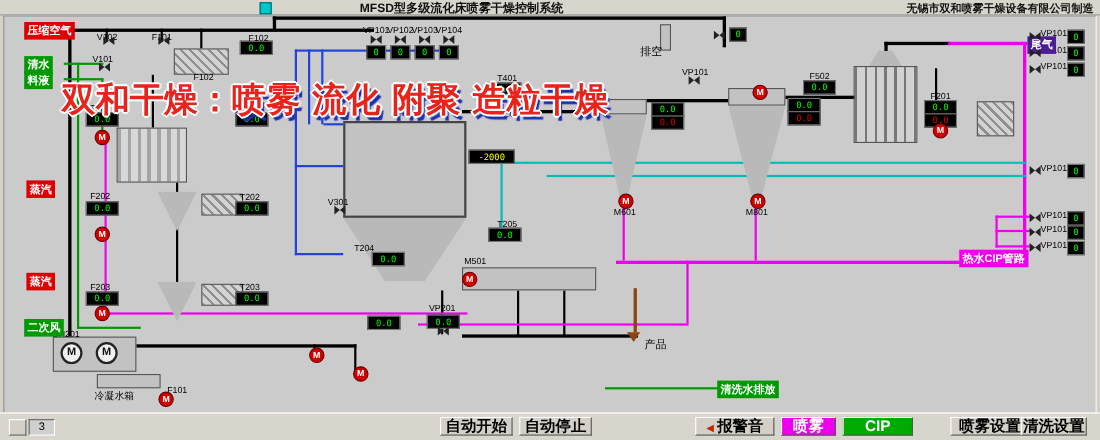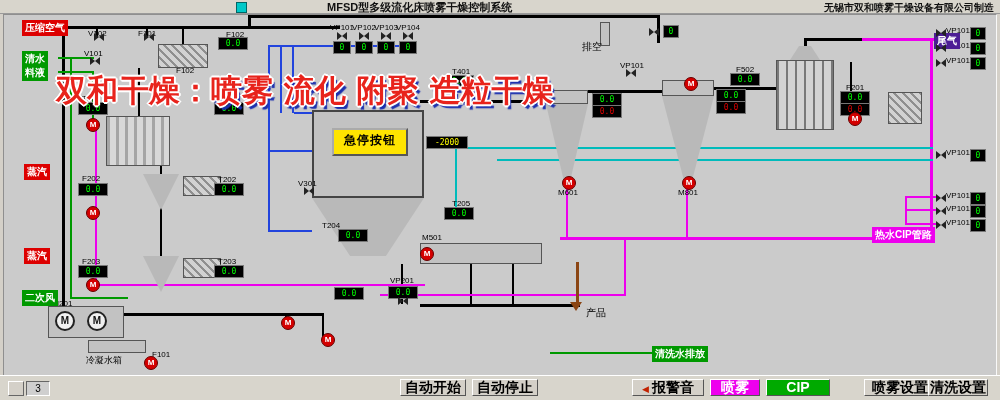--- a/index.html
+++ b/index.html
@@ -70,21 +70,20 @@
     <div class="cone" style="left:790px;top:46px;width:30px;height:14px;clip-path:polygon(30% 0,70% 0,100% 100%,0 100%)" data-name="condenser-top"></div>
     <div class="equip tubes" style="left:776px;top:60px;width:58px;height:70px" data-name="condenser"></div>
     <div class="equip hatch" style="left:888px;top:92px;width:34px;height:32px" data-name="heater-right"></div>
     <div class="equip" style="left:600px;top:22px;width:10px;height:24px" data-name="exhaust-stack"></div>
     <div class="equip" style="left:48px;top:306px;width:76px;height:32px" data-name="blower-bh201"></div>
     <div class="motor" style="left:55px;top:311px" data-name="motor-icon">M</div>
     <div class="motor" style="left:87px;top:311px" data-name="motor-icon">M</div>
     <div class="equip" style="left:88px;top:340px;width:58px;height:13px" data-name="condensate-tank"></div>
     <div class="arrow-down" style="left:570px;top:302px" data-name="product-arrow"></div>
 
-    <div class="estop" data-name="emergency-stop-button">急停按钮</div>
 
     <div class="watermark" data-name="watermark"><span class="wm1" data-name="watermark-brand">双和干燥：</span><span class="wm2" data-name="watermark-slogan">喷雾 流化 附聚 造粒干燥</span></div>
   <div class="pipe" data-name="pipe-segment" style="left: 62px; top: 26px; width: 278px; height: 3px; background: rgb(0, 0, 0);"></div>
       <div class="pipe" data-name="pipe-segment" style="left: 62px; top: 26px; width: 3px; height: 290px; background: rgb(0, 0, 0);"></div>
       <div class="pipe" data-name="pipe-segment" style="left: 62px; top: 313px; width: 262px; height: 3px; background: rgb(0, 0, 0);"></div>
       <div class="pipe" data-name="pipe-segment" style="left: 248px; top: 15px; width: 412px; height: 3px; background: rgb(0, 0, 0);"></div>
       <div class="pipe" data-name="pipe-segment" style="left: 248px; top: 15px; width: 3px; height: 13px; background: rgb(0, 0, 0);"></div>
       <div class="pipe" data-name="pipe-segment" style="left: 657px; top: 15px; width: 3px; height: 28px; background: rgb(0, 0, 0);"></div>
       <div class="pipe" data-name="pipe-segment" style="left: 420px; top: 100px; width: 128px; height: 3px; background: rgb(0, 0, 0);"></div>
       <div class="pipe" data-name="pipe-segment" style="left: 586px; top: 90px; width: 80px; height: 3px; background: rgb(0, 0, 0);"></div>

